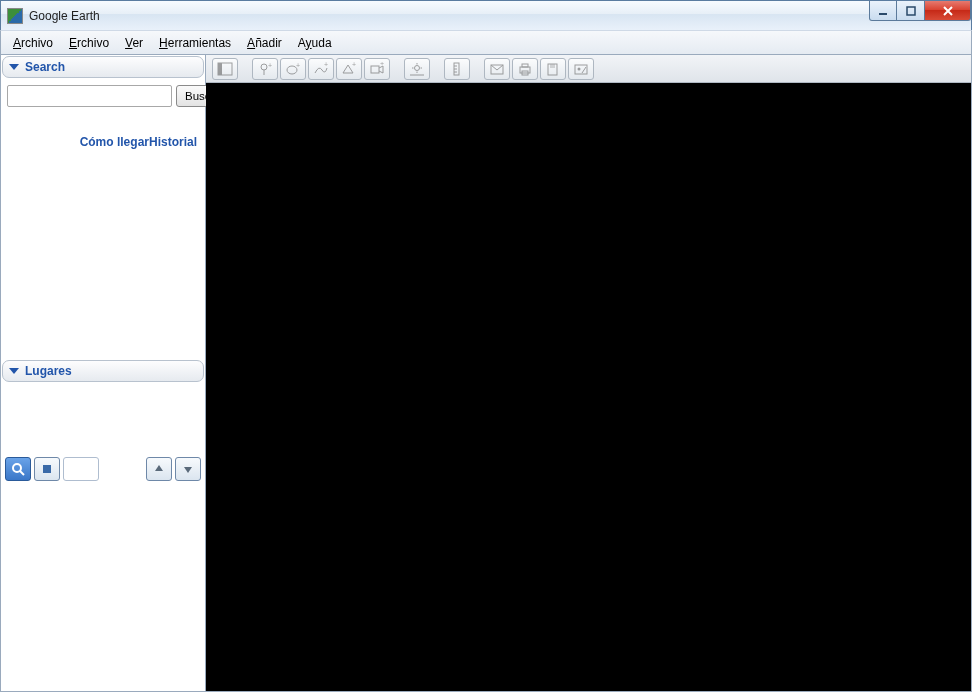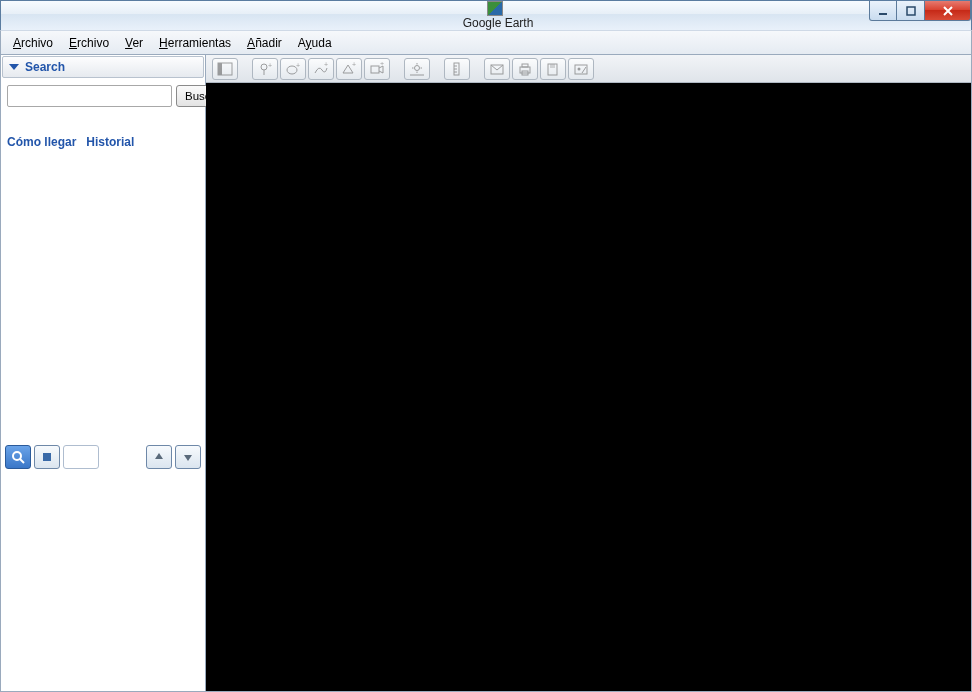--- a/index.html
+++ b/index.html
@@ -5,23 +5,22 @@
   * { box-sizing: border-box; margin: 0; padding: 0; font-family: "Segoe UI", Tahoma, sans-serif; }
   body { width: 972px; height: 692px; background: #fff; overflow: hidden; }
 
   
   .titlebar {
     height: 30px;
     background: linear-gradient(to bottom, #f7fbff 0%, #e7eff7 45%, #d8e5f2 46%, #e9f1fa 100%);
     border: 1px solid #5a7ca0;
     border-bottom: none;
     display: flex; align-items: center;
-    padding-left: 24px;
+    padding-left: 6px;
     position: relative;
-    flex-direction: column;
   }
   .titlebar .app-icon {
     width: 16px; height: 16px; margin-right: 6px;
     background: linear-gradient(135deg,#3c8f3c 0 50%, #2a6aa8 50% 100%);
     border: 1px solid #888;
   }
   .titlebar .title { font-size: 12px; color: #222; }
   .win-controls { position: absolute; right: 0; top: 0; display: flex; height: 20px; }
   .win-btn {
     width: 28px; height: 20px;
@@ -61,21 +60,21 @@
   .sidebar {
     width: 205px; flex: 0 0 205px;
     background: #fff;
     border-right: 1px solid #9aaabd;
     display: flex; flex-direction: column;
   }
   .panel-header {
     height: 22px;
     background: linear-gradient(#fdfdfe,#e6eaef);
     border: 1px solid #b8c2ce;
-    border-radius: 2px;
+    border-radius: 7px;
     margin: 1px;
     display: flex; align-items: center;
     padding: 0 6px;
     font-size: 12px; font-weight: bold;
     color: #2255aa;
     cursor: default;
   }
   .panel-header .tri {
     width: 0; height: 0; border-left: 5px solid transparent; border-right: 5px solid transparent;
     border-top: 6px solid #2255aa; margin-right: 6px;
@@ -87,21 +86,21 @@
     flex: 1; height: 22px; border: 1px solid #a8a8a8; padding: 2px 4px; font-size: 12px;
     border-radius: 2px; background:#fff;
   }
   .search-btn {
     height: 22px; padding: 0 8px; font-size: 11.5px;
     background: linear-gradient(#fafafa,#e3e3e3);
     border: 1px solid #8a8a8a; border-radius: 3px;
     cursor: default;
   }
   .search-links {
-    display: flex; justify-content: flex-start; gap: 10px;
+    display: flex; justify-content: flex-end; gap: 0;
     margin-top: 28px; padding-right: 2px;
     font-size: 12px; font-weight: bold;
   }
   .search-links span { color: #2255aa; cursor: pointer; }
 
   .search-empty { flex: 1 1 auto; }
 
   .places-body { height: 70px; }
 
   .place-tools {
@@ -208,20 +207,24 @@
         <input class="search-input" value="" style="">
         <button class="search-btn">Buscar</button>
       </div>
       <div class="search-links">
         <span>Cómo llegar</span>
         <span>Historial</span>
       </div>
     </div>
     <div class="search-empty"></div>
 
+    <div class="panel-header">
+      <div class="tri"></div>
+      <span>Lugares</span>
+    </div>
     <div class="places-body"></div>
 
     <div class="place-tools">
       <div class="tool-sq active">
         <svg width="14" height="14">
             <circle cx="6" cy="6" r="4" fill="none" stroke="#fff" stroke-width="2"></circle>
             <line x1="9" y1="9" x2="13" y2="13" stroke="#fff" stroke-width="2"></line>
           </svg>
       </div>
       <div class="tool-sq">

